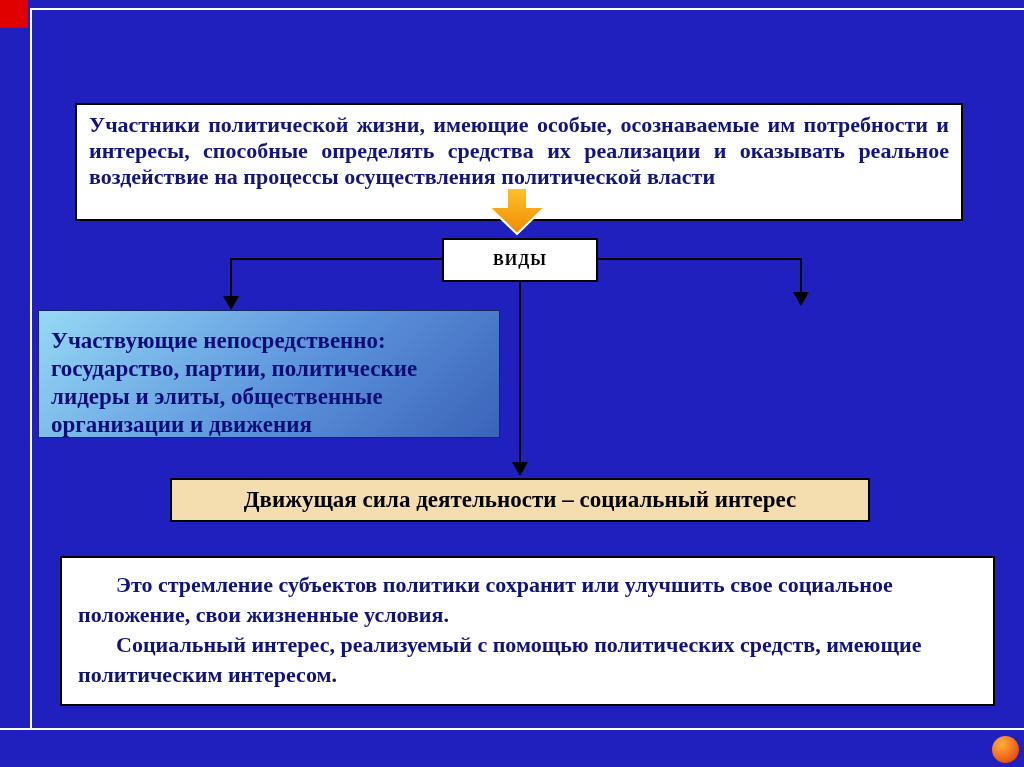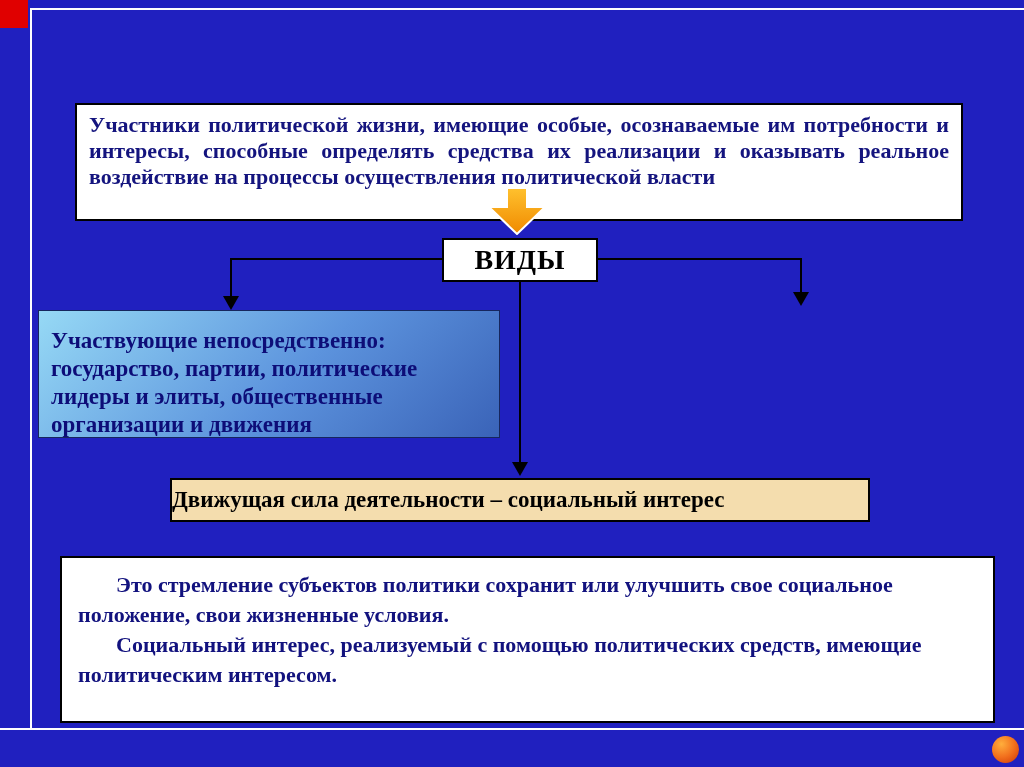--- a/index.html
+++ b/index.html
@@ -41,21 +41,21 @@
   }
 
   
   .big-arrow { position: absolute; left: 488px; top: 187px; width: 58px; height: 48px; }
 
   
   .kinds-box {
     position: absolute; left: 442px; top: 238px; width: 156px; height: 44px;
     background: #fff; border: 2px solid #000; box-sizing: border-box;
     display: flex; align-items: center; justify-content: center;
-    font-size: 28px; color: #000; letter-spacing: 1px;
+    font-size: 16px; color: #000; letter-spacing: 1px;
   }
 
   
   .line { position: absolute; background: #000; }
   .h-left  { left: 231px; top: 258px; width: 211px; height: 2px; }
   .h-right { left: 598px; top: 258px; width: 203px; height: 2px; }
   .v-left   { left: 230px; top: 258px; width: 2px; height: 38px; }
   .v-right  { left: 800px; top: 258px; width: 2px; height: 34px; }
   .v-center { left: 519px; top: 282px; width: 2px; height: 180px; }
   .arrowhead {
@@ -80,27 +80,27 @@
     background: linear-gradient(165deg, #ffe6f6 0%, #f59ad8 45%, #dd4cbe 100%);
     border: 1px solid #5e1650; box-sizing: border-box;
     color: #0d0d78; font-size: 23px; line-height: 28px;
     padding: 8px 10px; text-align: center;
   }
 
   
   .driving-box {
     position: absolute; left: 170px; top: 478px; width: 700px; height: 44px;
     background: #f4ddae; border: 2px solid #000; box-sizing: border-box;
-    display: flex; align-items: center; 
+    display: flex; align-items: center; justify-content: center;
     font-size: 23px; color: #000; white-space: nowrap;
   }
 
   
   .interest-box {
-    position: absolute; left: 60px; top: 556px; width: 935px; height: 167px;
+    position: absolute; left: 60px; top: 556px; width: 935px; height: 150px;
     background: #fff; border: 2px solid #000; box-sizing: border-box;
     color: #12127e; font-size: 22px; line-height: 30px;
     padding: 12px 16px 10px 16px;
   }
   .interest-box p { margin: 0; text-indent: 38px; }
 </style>
 </head>
 <body>
 
 <div class="slide">

